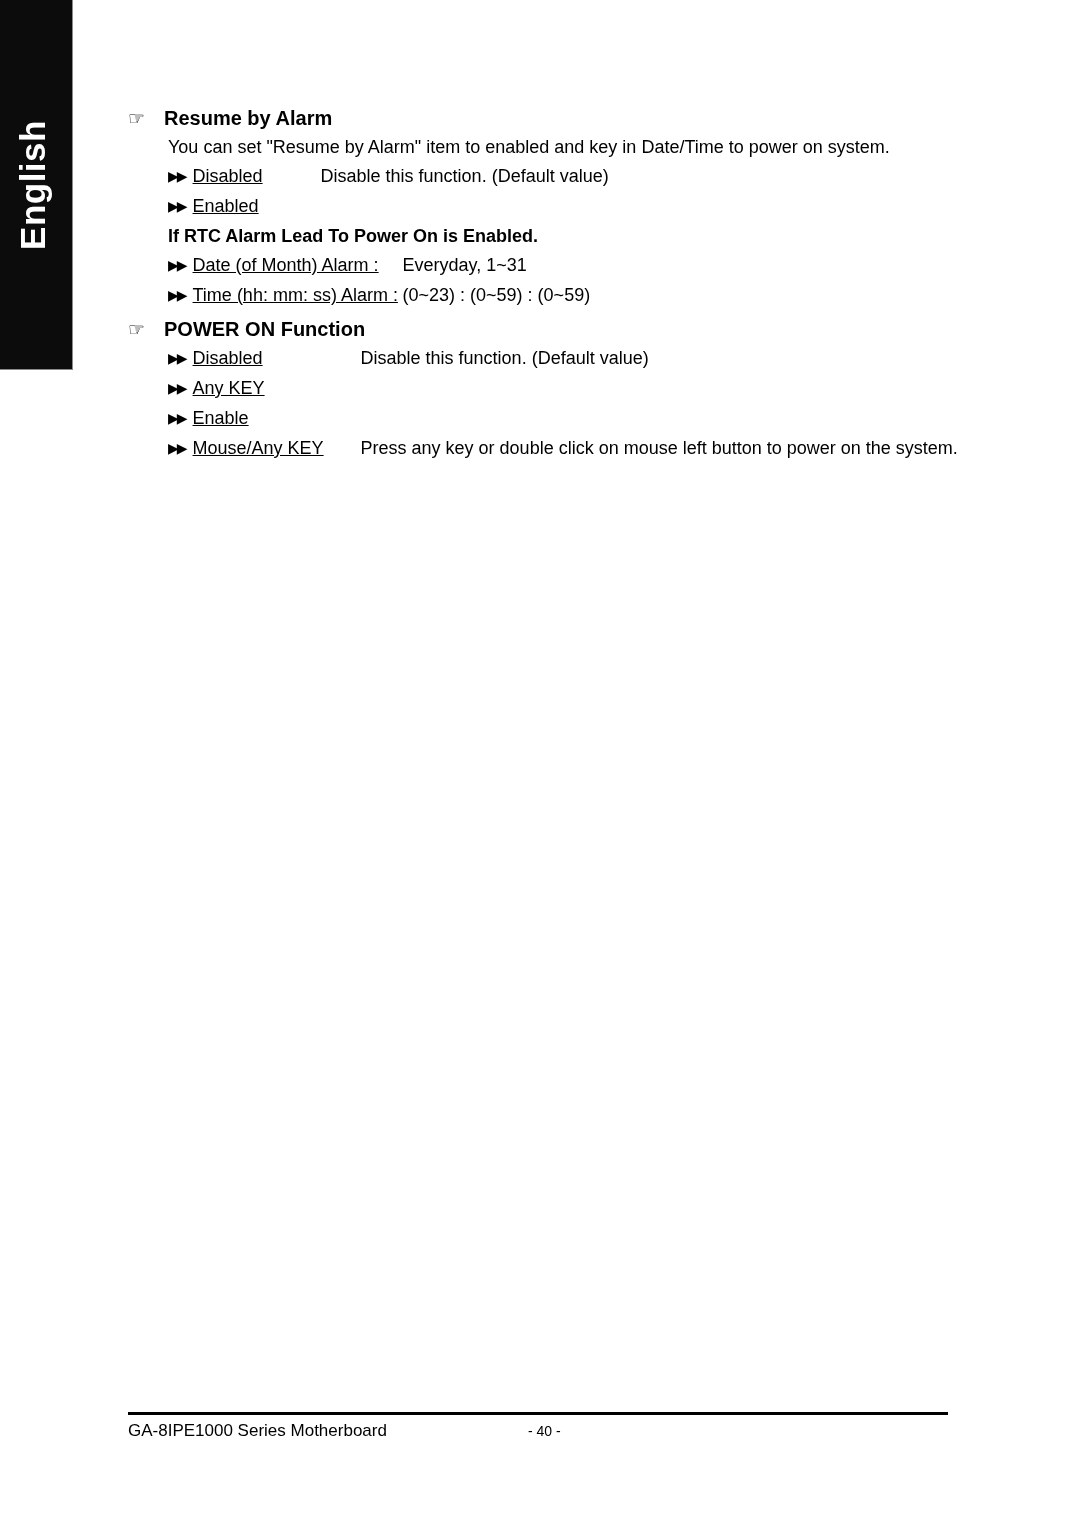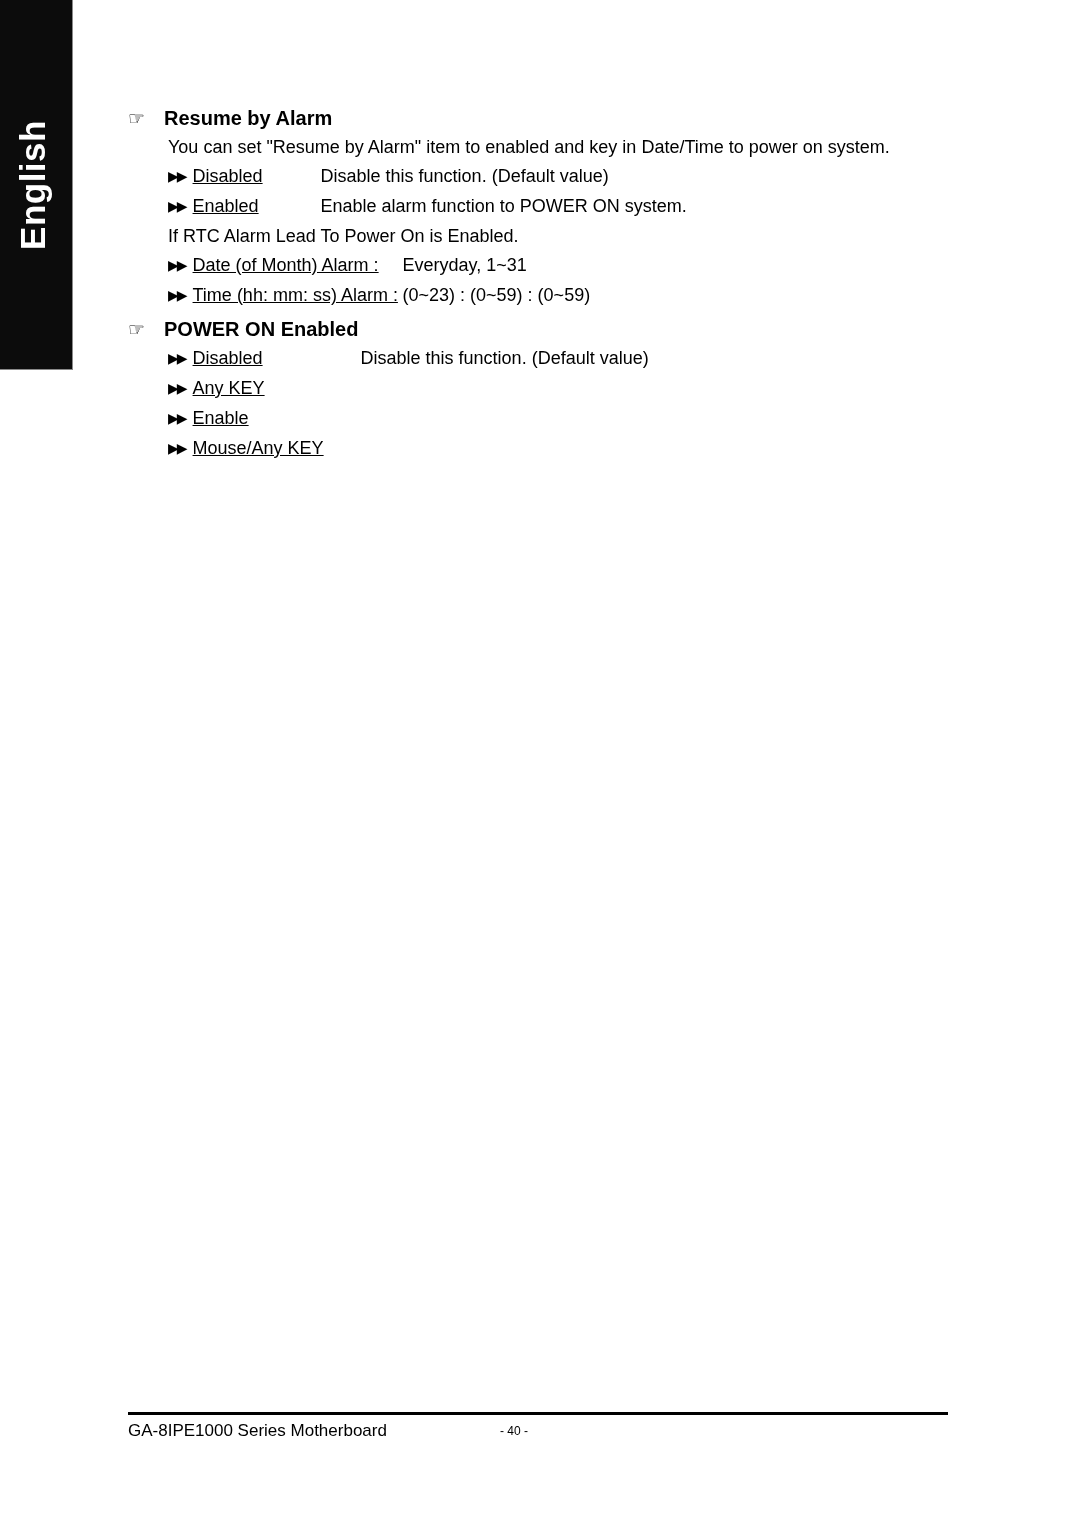--- a/index.html
+++ b/index.html
@@ -85,20 +85,21 @@
     line-height: 29px;
     white-space: nowrap;
   }
 
   .note-line {
     margin: 0;
     padding-left: 40px;
     font-size: 18px;
     line-height: 29px;
     white-space: nowrap;
+    font-weight: bold;
   }
 
   .opt-row {
     display: flex;
     align-items: baseline;
     font-size: 18px;
     line-height: 29px;
     margin: 0;
     padding-left: 40px;
     white-space: nowrap;
@@ -144,23 +145,23 @@
   #footer-left {
     position: absolute;
     left: 0;
     top: 0;
     font-size: 17px;
     line-height: 26px;
     white-space: nowrap;
   }
   #footer-page {
     position: absolute;
-    left: 372px;
-    top: 0;
-    font-size: 12px;
+    left: 400px;
+    top: 0;
+    font-size: 14px;
     line-height: 26px;
     white-space: nowrap;
   }
 </style>
 </head>
 <body>
 
 <div id="lang-tab">
   <div id="lang-tab-label">English</div>
 </div>
@@ -178,21 +179,20 @@
 
     <div class="list-alarm">
       <div class="opt-row">
         <span class="arrow-icon">▶▶</span>
         <span class="opt-name">Disabled</span>
         <span class="opt-desc">Disable this function. (Default value)</span>
       </div>
       <div class="opt-row">
         <span class="arrow-icon">▶▶</span>
         <span class="opt-name">Enabled</span>
-        <span class="opt-desc">Enable alarm function to POWER ON system.</span>
       </div>
     </div>
 
     <p class="note-line">If RTC Alarm Lead To Power On is Enabled.</p>
 
     <div class="list-datetime">
       <div class="opt-row">
         <span class="arrow-icon">▶▶</span>
         <span class="opt-name">Date (of Month) Alarm :</span>
         <span class="opt-desc">Everyday, 1~31</span>
@@ -204,40 +204,41 @@
       </div>
     </div>
   </div>
 
   <div class="gap-before-heading"></div>
 
   <div class="section">
 
     <div class="section-heading">
       <span class="hand-icon">☞</span>
-      <span class="heading-text">POWER ON Enabled</span>
+      <span class="heading-text">POWER ON Function</span>
     </div>
 
     <div class="list-poweron">
       <div class="opt-row">
         <span class="arrow-icon">▶▶</span>
         <span class="opt-name">Disabled</span>
         <span class="opt-desc">Disable this function. (Default value)</span>
       </div>
       <div class="opt-row">
         <span class="arrow-icon">▶▶</span>
         <span class="opt-name">Any KEY</span>
       </div>
       <div class="opt-row">
         <span class="arrow-icon">▶▶</span>
         <span class="opt-name">Enable</span>
       </div>
       <div class="opt-row">
         <span class="arrow-icon">▶▶</span>
         <span class="opt-name">Mouse/Any KEY</span>
+        <span class="opt-desc">Press any key or double click on mouse left button to power on the system.</span>
       </div>
     </div>
   </div>
 
 </div>
 
 <div id="footer">
   <div id="footer-rule"></div>
   <div id="footer-row">
     <span id="footer-left">GA-8IPE1000 Series Motherboard</span>

